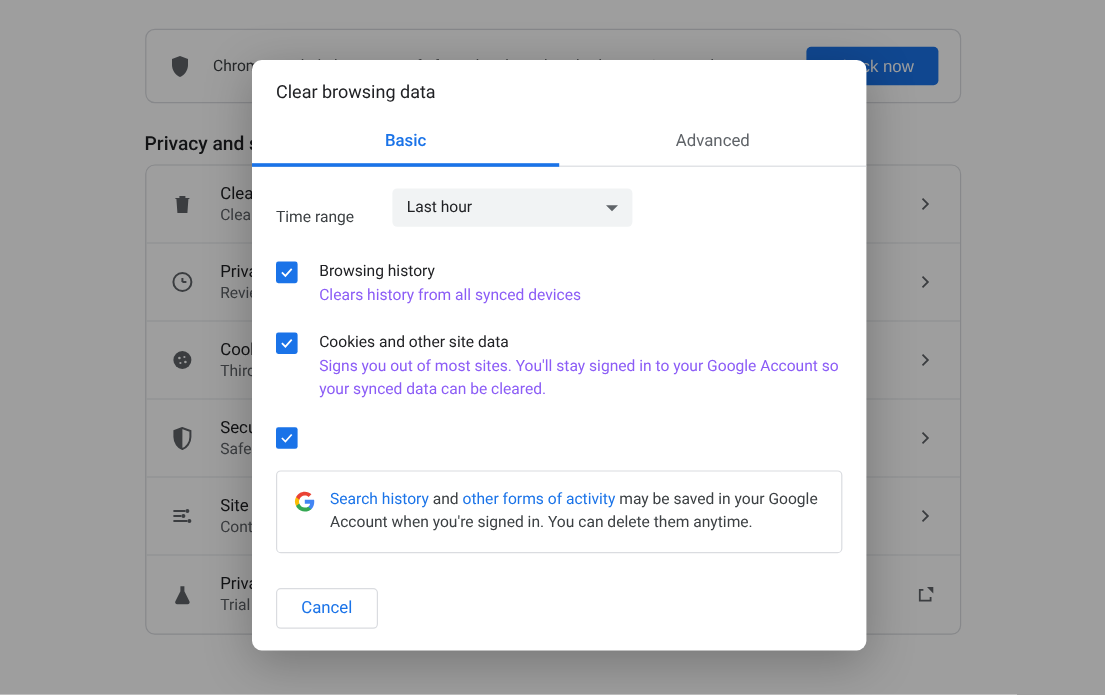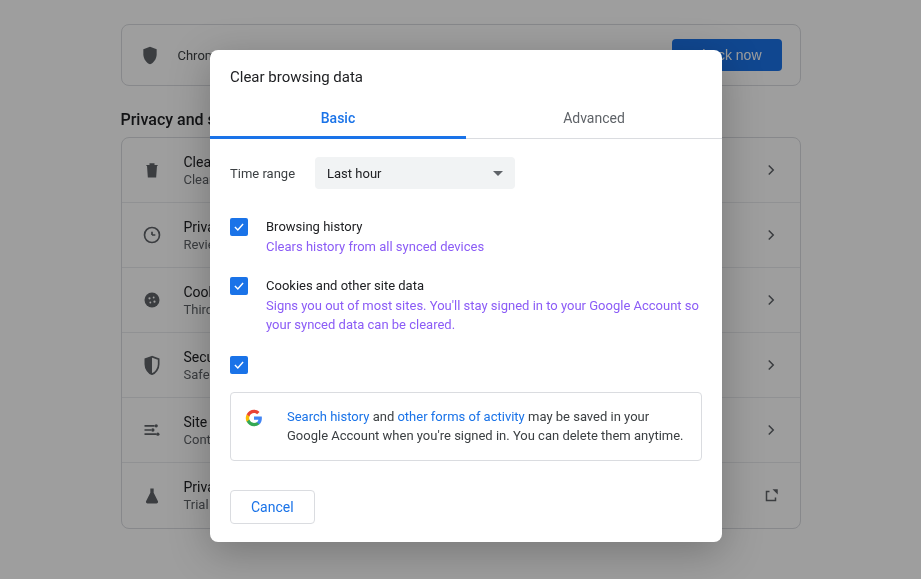--- a/index.html
+++ b/index.html
@@ -117,22 +117,22 @@
       position: absolute;
       left: 0; right: 0; bottom: -1px;
       height: 3px;
       background: #1a73e8;
     }
     .modal-body {
       padding: 18px 20px 15px;
     }
     .timerange-row {
       display: flex;
-      align-items: center;
-      gap: 20px;
+      align-items: flex-end;
+      gap: 32px;
       margin-bottom: 18px;
     }
     .timerange-label { font-size: 13px; color: #3c4043; }
     .select-box {
       width: 200px;
       height: 32px;
       background: #f1f3f4;
       border-radius: 4px;
       display: flex;
       align-items: center;
@@ -168,21 +168,21 @@
     }
     .checkbox svg { width: 14px; height: 14px; fill: none; stroke: #fff; stroke-width: 2.5; }
     .check-item .item-text { flex: 1; }
     .check-item .item-title { font-size: 13px; color: #202124; line-height: 1.5; }
     .check-item .item-sub { font-size: 13px; color: #8b5cf6; line-height: 1.5; }
     .notice-box {
       border: 1px solid #dadce0;
       border-radius: 4px;
       padding: 14px 14px;
       display: flex;
-      gap: 24px;
+      gap: 12px;
       margin-top: 8px;
       align-items: flex-start;
     }
     .g-icon {
       width: 18px; height: 18px;
       flex-shrink: 0;
       margin-top: 2px;
     }
     .notice-text { font-size: 13px; color: #3c4043; line-height: 1.5; }
     .notice-text a { color: #1a73e8; text-decoration: none; cursor: pointer; }

